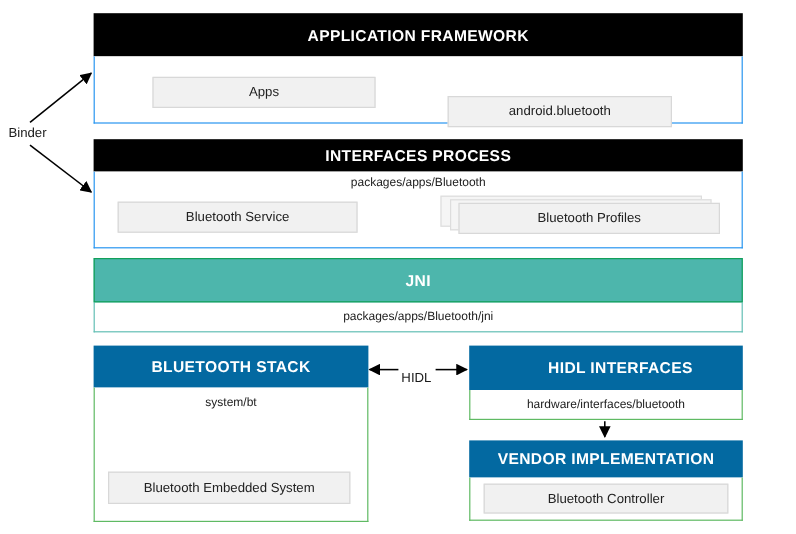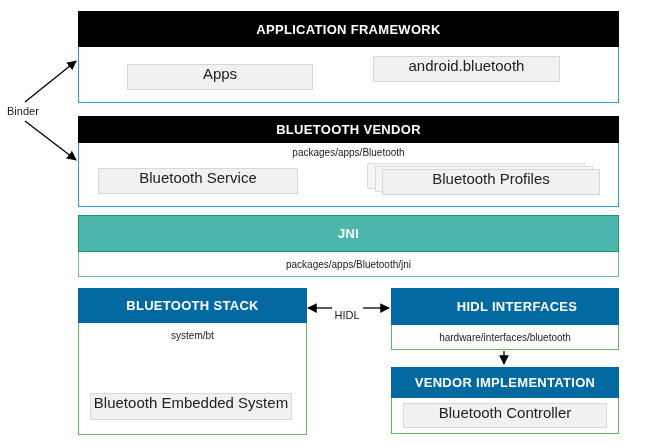--- a/index.html
+++ b/index.html
@@ -15,22 +15,22 @@
   }
   .hdr-blue  { background:#000000; }
   .hdr-teal  { background:#4DB6AC; border:1px solid #12A05A; }
   .hdr-green { background:#0369a1; }
   .body-box  { background:#ffffff; border:1px solid; border-top:none; }
   .body-blue  { border-color:#2996F0; }
   .body-teal  { border-color:#63BFB5; }
   .body-green { border-color:#5FBA63; }
   .grey-box {
     background:#F1F1F1; border:1px solid #D8D8D8;
-    display:flex; justify-content:center;
-    font-size:15px; color:#212121;
+    display:flex; align-items:center; justify-content:center;
+    font-size:11px; color:#212121;
   }
   .grey-box.back { background:#F5F5F5; border-color:#DDDDDD; }
   .path-text {
     font-size:10px; color:#212121; text-align:center;
   }
   .float-label { font-size:11px; color:#1a1a1a; }
   svg.arrows { position:absolute; left:0; top:0; pointer-events:none; }
 </style>
 </head>
 <body>
@@ -53,26 +53,26 @@
   <div class="abs float-label" style="left:7px; top:105px; width:44px;">Binder</div>
   <div class="abs float-label" style="left:327px; top:309px; width:40px; text-align:center;">HIDL</div>
 
   <div class="abs hdr hdr-blue" style="left:78px; top:11px; width:541px; height:36px;">
     <span>APPLICATION FRAMEWORK</span>
   </div>
   <div class="abs body-box body-blue" style="left:78px; top:47px; width:541px; height:56px;"></div>
   <div class="abs grey-box" style="left:127px; top:64px; width:186px; height:26px;">
     <span>Apps</span>
   </div>
-  <div class="abs grey-box" style="left:373px; top:56px; width:187px; height:26px;">
+  <div class="abs grey-box" style="left:373px; top:80px; width:187px; height:26px;">
     <span>android.bluetooth</span>
   </div>
 
   <div class="abs hdr hdr-blue" style="left:78px; top:116px; width:541px; height:27px;">
-    <span>BLUETOOTH VENDOR</span>
+    <span>INTERFACES PROCESS</span>
   </div>
   <div class="abs body-box body-blue" style="left:78px; top:143px; width:541px; height:64px;"></div>
   <div class="abs path-text" style="left:78px; top:147px; width:541px;">packages/apps/Bluetooth</div>
   <div class="abs grey-box" style="left:98px; top:168px; width:200px; height:26px;">
     <span>Bluetooth Service</span>
   </div>
   <div class="abs grey-box back" style="left:367px; top:163px; width:218px; height:26px;"></div>
   <div class="abs grey-box back" style="left:375px; top:166px; width:218px; height:26px;"></div>
   <div class="abs grey-box" style="left:382px; top:169px; width:218px; height:26px;">
     <span>Bluetooth Profiles</span>

